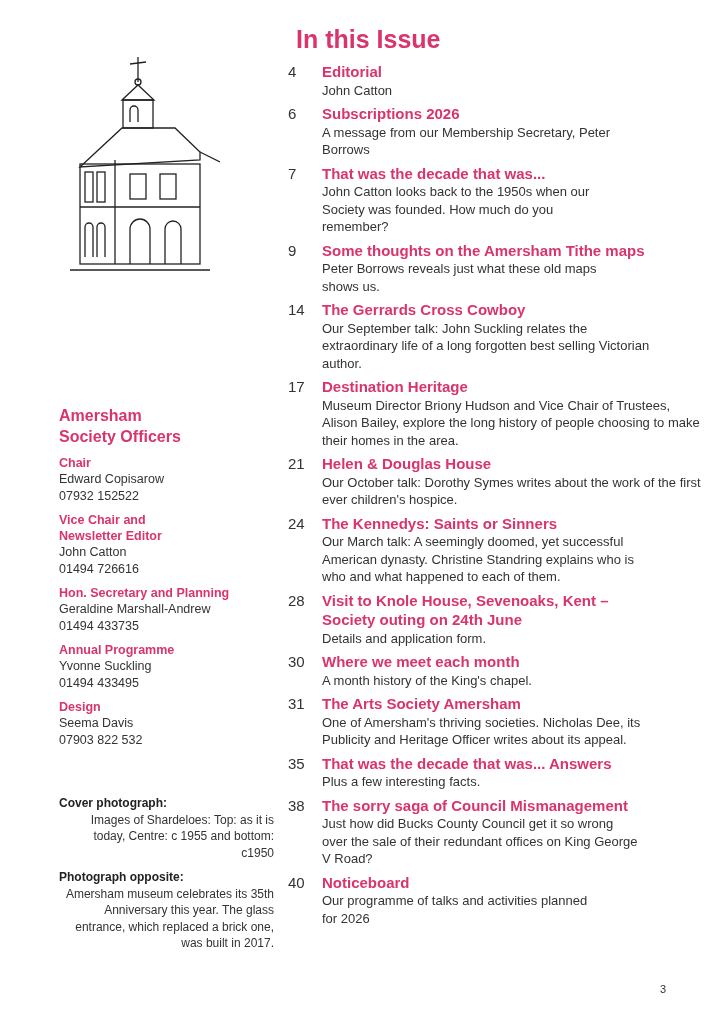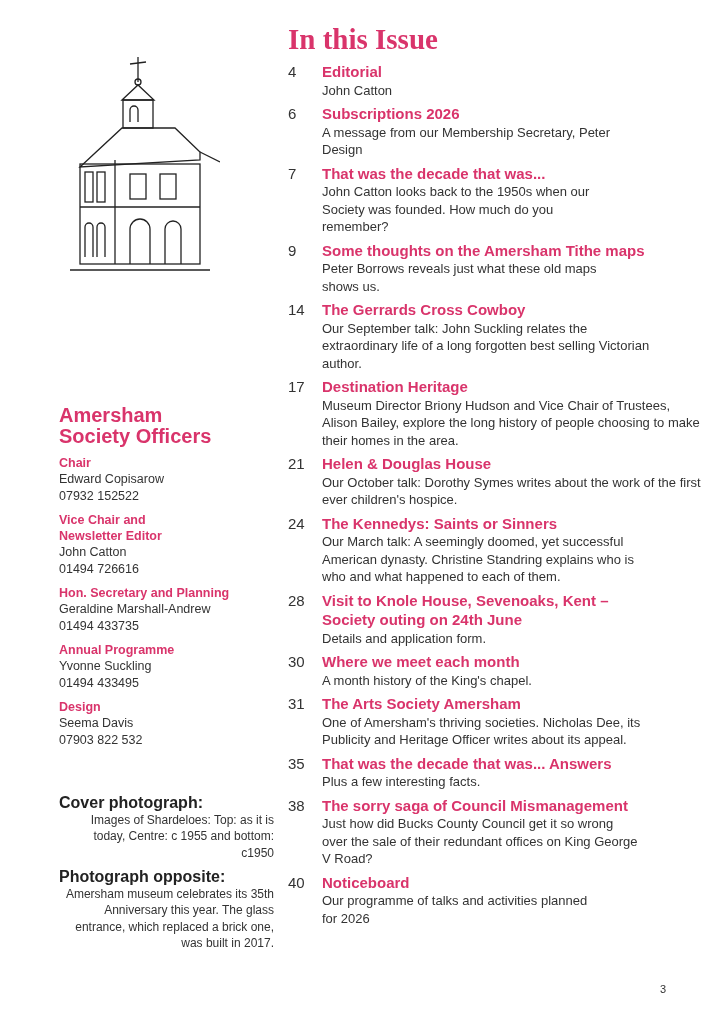--- a/index.html
+++ b/index.html
@@ -2,32 +2,32 @@
 <html><head>
 <meta charset="utf-8">
 <style>
   html, body { margin:0; padding:0; background:#ffffff; }
   body { width:724px; height:1024px; position:relative; overflow:hidden;
          font-family:"Liberation Sans", "DejaVu Sans", sans-serif; color:#333333; }
 
   
   #illustration { position:absolute; left:60px; top:52px; width:160px; height:225px; }
   #officers { position:absolute; left:59px; top:405px; width:215px; }
-  #officers .title { font-weight:bold; font-size:20px; line-height:21px; color:#d9346b; margin-bottom:8px; }
+  #officers .title { font-weight:bold; font-size:16px; line-height:21px; color:#d9346b; margin-bottom:8px; }
   .officer { margin-bottom:8px; }
   .officer .role { font-weight:bold; font-size:12.5px; line-height:16px; color:#d9346b; }
   .officer .name, .officer .phone { font-size:12.5px; line-height:16.5px; color:#333; }
 
   #credits { position:absolute; left:59px; top:795px; width:215px; }
   .credit { margin-bottom:8px; }
-  .credit .label { font-weight:bold; font-size:16px; line-height:16.5px; color:#222; }
+  .credit .label { font-weight:bold; font-size:12px; line-height:16.5px; color:#222; }
   .credit .text { font-size:12px; line-height:16.5px; color:#333;text-align:right; }
 
   
-  #toc-title { position:absolute; left:288px; top:23px; font-size:29px; font-weight:bold; color:#d9346b; line-height:32px;font-family:Liberation Serif, serif; }
+  #toc-title { position:absolute; left:296px; top:23px; font-size:25px; font-weight:bold; color:#d9346b; line-height:32px; }
   #toc { position:absolute; left:288px; top:62px; width:420px; }
   .entry { display:flex; margin-bottom:5px; }
   .entry .page { width:34px; flex:none; font-size:15px; line-height:19px; color:#333; }
   .entry .body { flex:1; }
   .entry .etitle { font-weight:bold; font-size:15px; line-height:19.5px; color:#d9346b; }
   .entry .desc { font-size:13px; line-height:17.5px; color:#333; }
 
   #page-number { position:absolute; left:660px; top:983px; font-size:11px; color:#333; }
 </style>
 </head>
@@ -107,21 +107,21 @@
       <div class="page">4</div>
       <div class="body">
         <div class="etitle">Editorial</div>
         <div class="desc">John Catton</div>
       </div>
     </div>
   <div class="entry">
       <div class="page">6</div>
       <div class="body">
         <div class="etitle">Subscriptions 2026</div>
-        <div class="desc" style="width:330px">A message from our Membership Secretary, Peter Design</div>
+        <div class="desc" style="width:330px">A message from our Membership Secretary, Peter Borrows</div>
       </div>
     </div>
   <div class="entry">
       <div class="page">7</div>
       <div class="body">
         <div class="etitle">That was the decade that was...</div>
         <div class="desc" style="width:290px">John Catton looks back to the 1950s when our Society was founded. How much do you remember?</div>
       </div>
     </div>
   <div class="entry">

